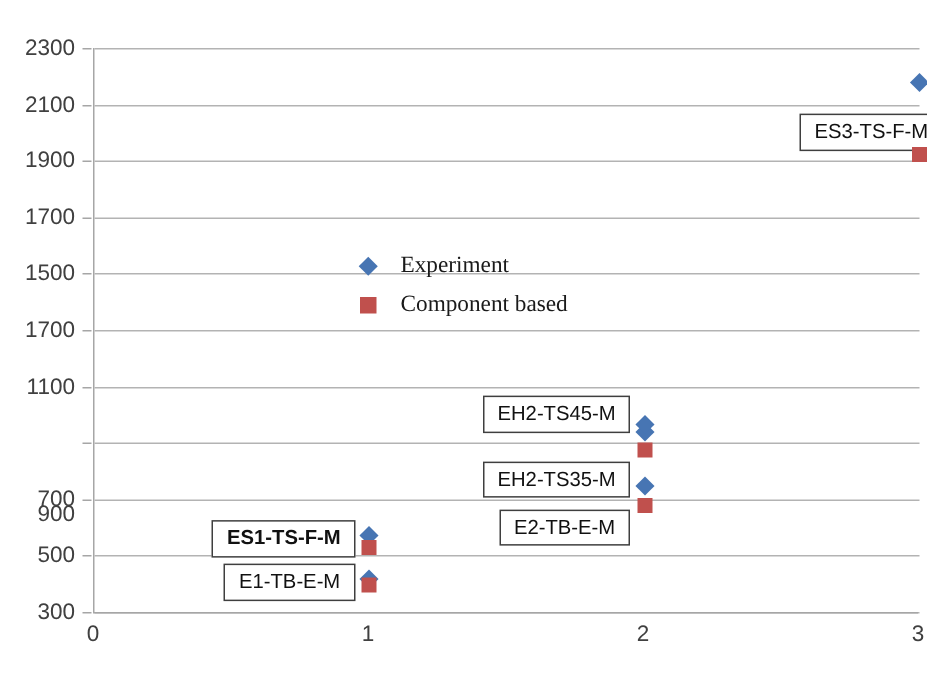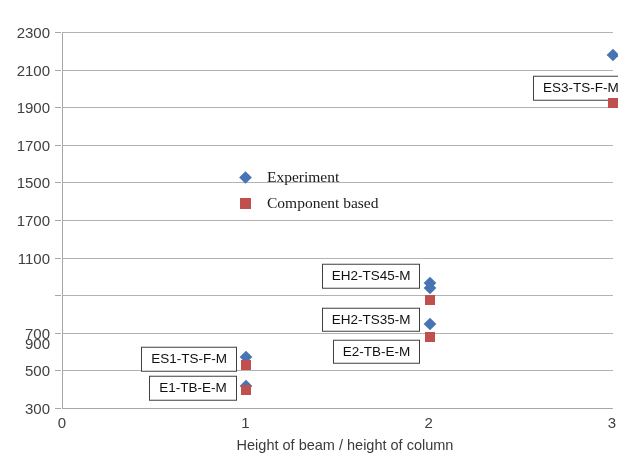--- a/index.html
+++ b/index.html
@@ -183,21 +183,21 @@
         <div class="gridline" style="top: 225.6px;"></div>
         <div class="gridline" style="top: 188px;"></div>
         <div class="gridline" style="top: 150.4px;"></div>
         <div class="gridline" style="top: 112.8px;"></div>
         <div class="gridline" style="top: 75.2px;"></div>
         <div class="gridline" style="top: 37.6px;"></div>
         <div class="gridline" style="top: 0px;"></div>
       </div>
     <div id="annotations-layer">
         <div class="callout" style="top: 356.26px; left: 86.3333px;">E1-TB-E-M</div>
-        <div class="callout" style="top: 327.12px; left: 78.3333px;">ES1-TS-F-M</div>
+        <div class="callout" style="top: 327.12px; left: 78.3333px; font-weight: bold;">ES1-TS-F-M</div>
         <div class="callout" style="top: 319.6px; left: 269.667px;">E2-TB-E-M</div>
         <div class="callout" style="top: 287.64px; left: 258.667px;">EH2-TS35-M</div>
         <div class="callout" style="top: 244.4px; left: 258.667px;">EH2-TS45-M</div>
         <div class="callout" style="top: 56.4px; left: 470px;">ES3-TS-F-M</div>
       </div>
     <div id="markers-layer">
         <div class="marker m-diamond" style="left: 183.333px; top: 354.38px; background: rgb(71, 117, 179);"></div>
         <div class="marker m-diamond" style="left: 183.333px; top: 325.24px; background: rgb(71, 117, 179);"></div>
         <div class="marker m-diamond" style="left: 366.667px; top: 292.34px; background: rgb(71, 117, 179);"></div>
         <div class="marker m-diamond" style="left: 366.667px; top: 255.68px; background: rgb(71, 117, 179);"></div>
@@ -227,14 +227,13 @@
   </div>
 
   <div id="xaxis-line"></div>
   <div id="x-axis-labels">
       <div class="xlabel" style="left: 62px;">0</div>
       <div class="xlabel" style="left: 245.333px;">1</div>
       <div class="xlabel" style="left: 428.667px;">2</div>
       <div class="xlabel" style="left: 612px;">3</div>
     </div>
 
-  <div id="xaxis-title">Height of beam / height of column</div>
 </div>
 
 </body></html>

